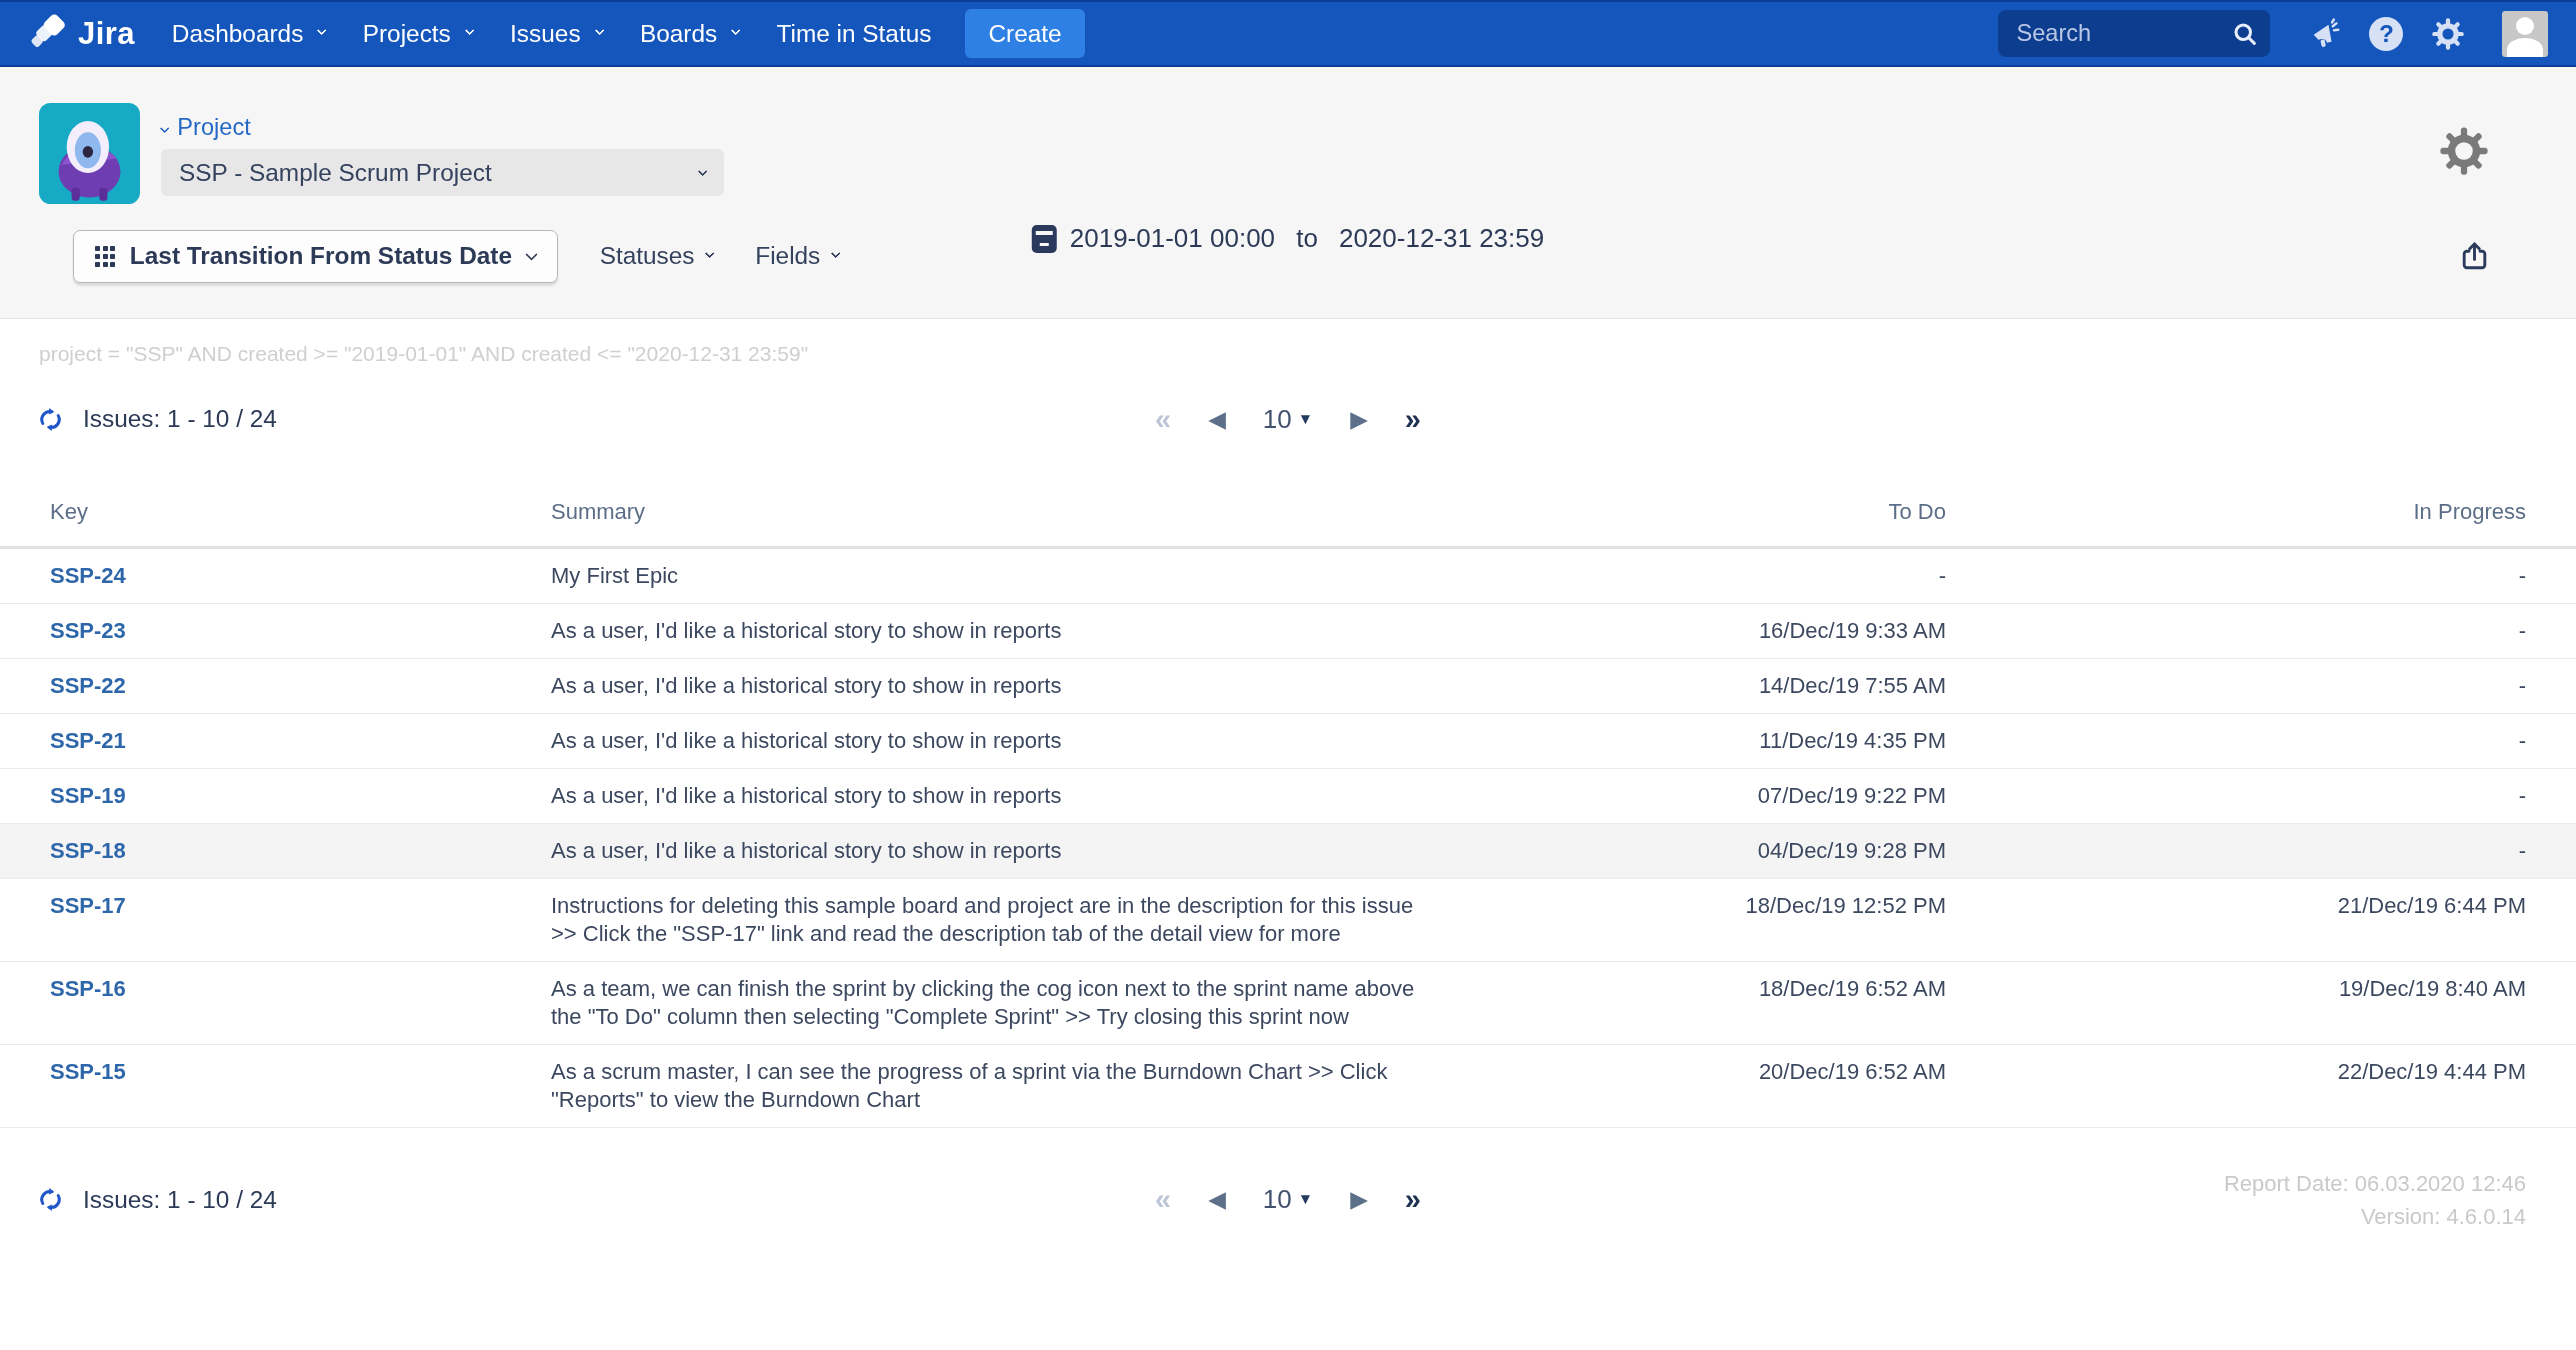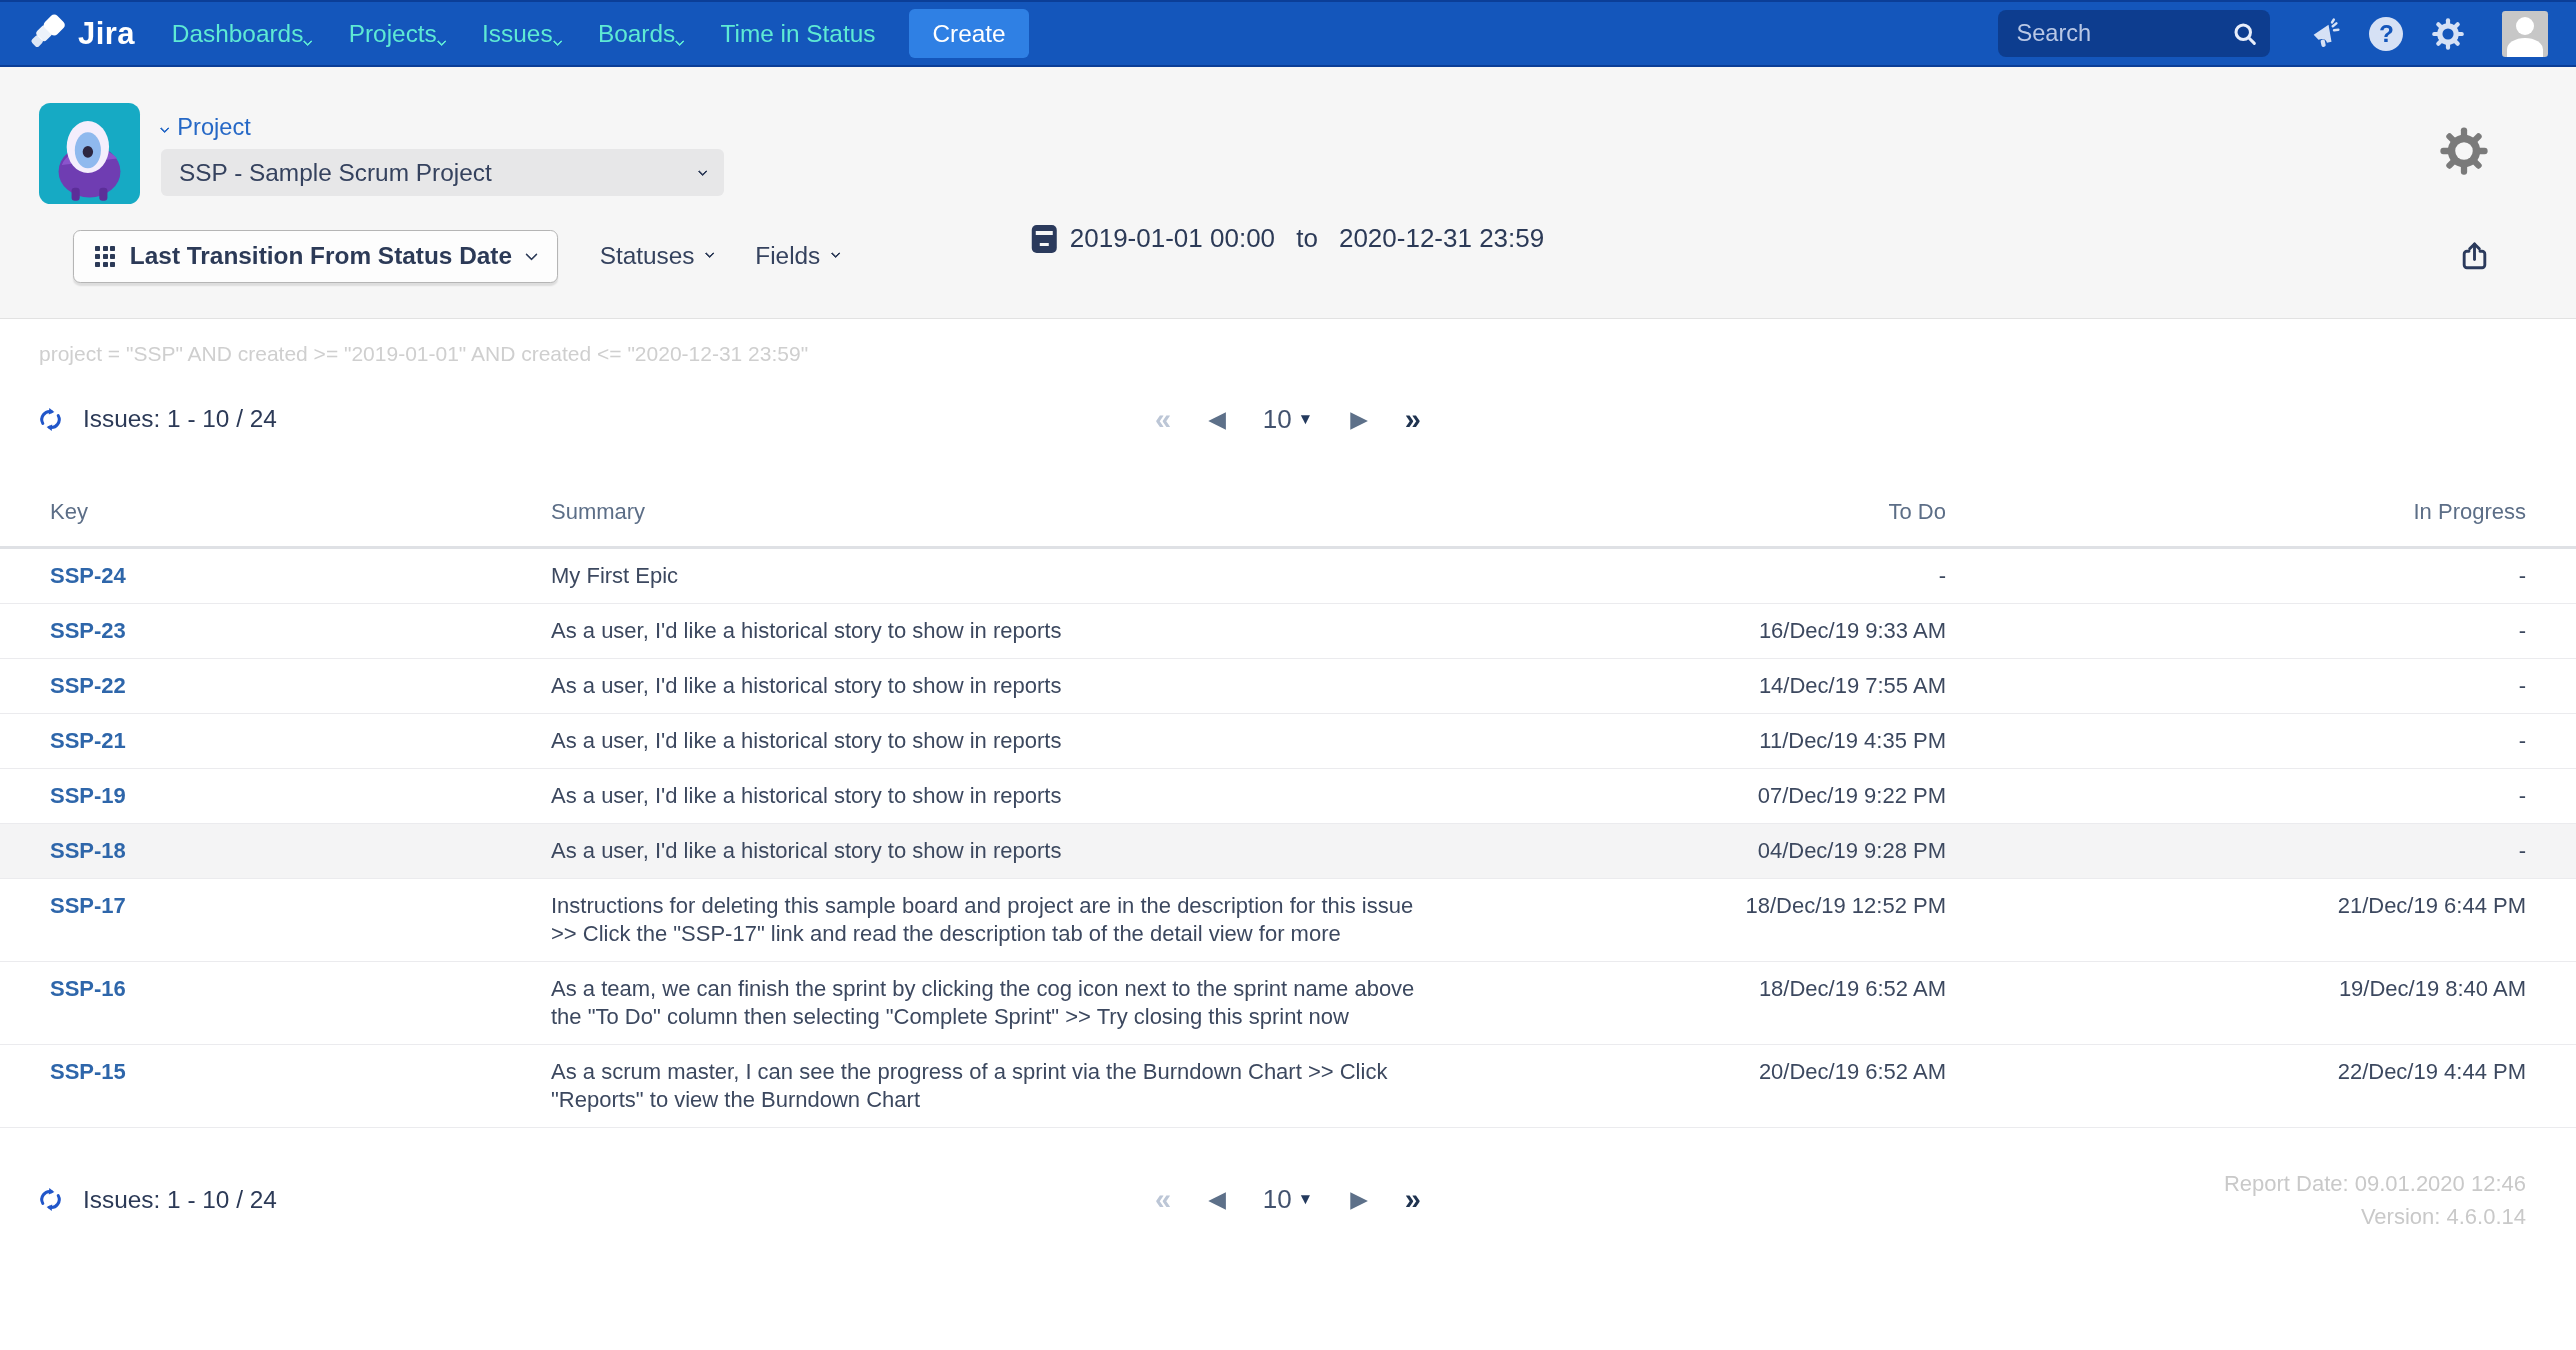--- a/index.html
+++ b/index.html
@@ -10,21 +10,21 @@
   .chev { display:inline-block; width:9px; height:9px;
     border-right:2.8px solid currentColor; border-bottom:2.8px solid currentColor;
     transform:rotate(45deg); border-radius:1.2px; position:relative; top:-2.4px; }
 
   
   .topnav { height:67px; background:#1456bb; border-top:2.4px solid #0b3e97; border-bottom:2.4px solid #0b3e97;
     display:flex; align-items:center; padding:0 28px; color:#fff; }
   .brand { display:flex; align-items:center; gap:8.1px; margin-right:37px; cursor:pointer; }
   .brand-text { font-size:31px; font-weight:bold; color:#fff; letter-spacing:0.4px; }
   .nav-items { display:flex; align-items:center; gap:37px; }
-  .nav-item { display:flex; align-items:flex-end; gap:1px; font-size:24.4px; color:#5eead4; text-decoration:none; cursor:pointer; }
+  .nav-item { display:flex; align-items:center; gap:15px; font-size:24.4px; color:#ffffff; text-decoration:none; cursor:pointer; }
   .nav-item .chev { width:7.3px; height:7.3px; border-width:2.4px; }
   .create-btn { margin-left:34px; background:#2f80e4; color:#fff; border:none; border-radius:5.7px;
     font-size:24.4px; font-family:inherit; padding:10.6px 23px; cursor:pointer; }
   .search-wrap { margin-left:auto; position:relative; width:272px; height:47px; }
   .search-wrap input { width:100%; height:100%; background:#0d3d8f; border:none; border-radius:8.1px;
     color:#e8eefb; font-size:23.6px; font-family:inherit; padding:0 47px 0 18px; outline:none; }
   .search-wrap input::placeholder { color:#b9c8e6; }
   .search-icon { position:absolute; right:11.4px; top:9.8px; }
   .nav-icons { display:flex; align-items:center; gap:24.4px; margin-left:36px; }
   .nav-icon-btn { width:37px; height:37px; display:flex; align-items:center; justify-content:center; cursor:pointer; }
@@ -373,18 +373,18 @@
       <span class="pg first">«</span>
       <span class="pg-tri">◀</span>
       <span class="pg-size">
         <span class="num">10</span>
         <span class="drop">▼</span>
       </span>
       <span class="pg-tri">▶</span>
       <span class="pg last">»</span>
     </div>
     <div class="footer-meta">
-      <div>Report Date: 09.01.2020 12:46</div>
+      <div>Report Date: 06.03.2020 12:46</div>
       <div>Version: 4.6.0.14</div>
     </div>
   </div>
 </main>
 
 
 </body></html>

